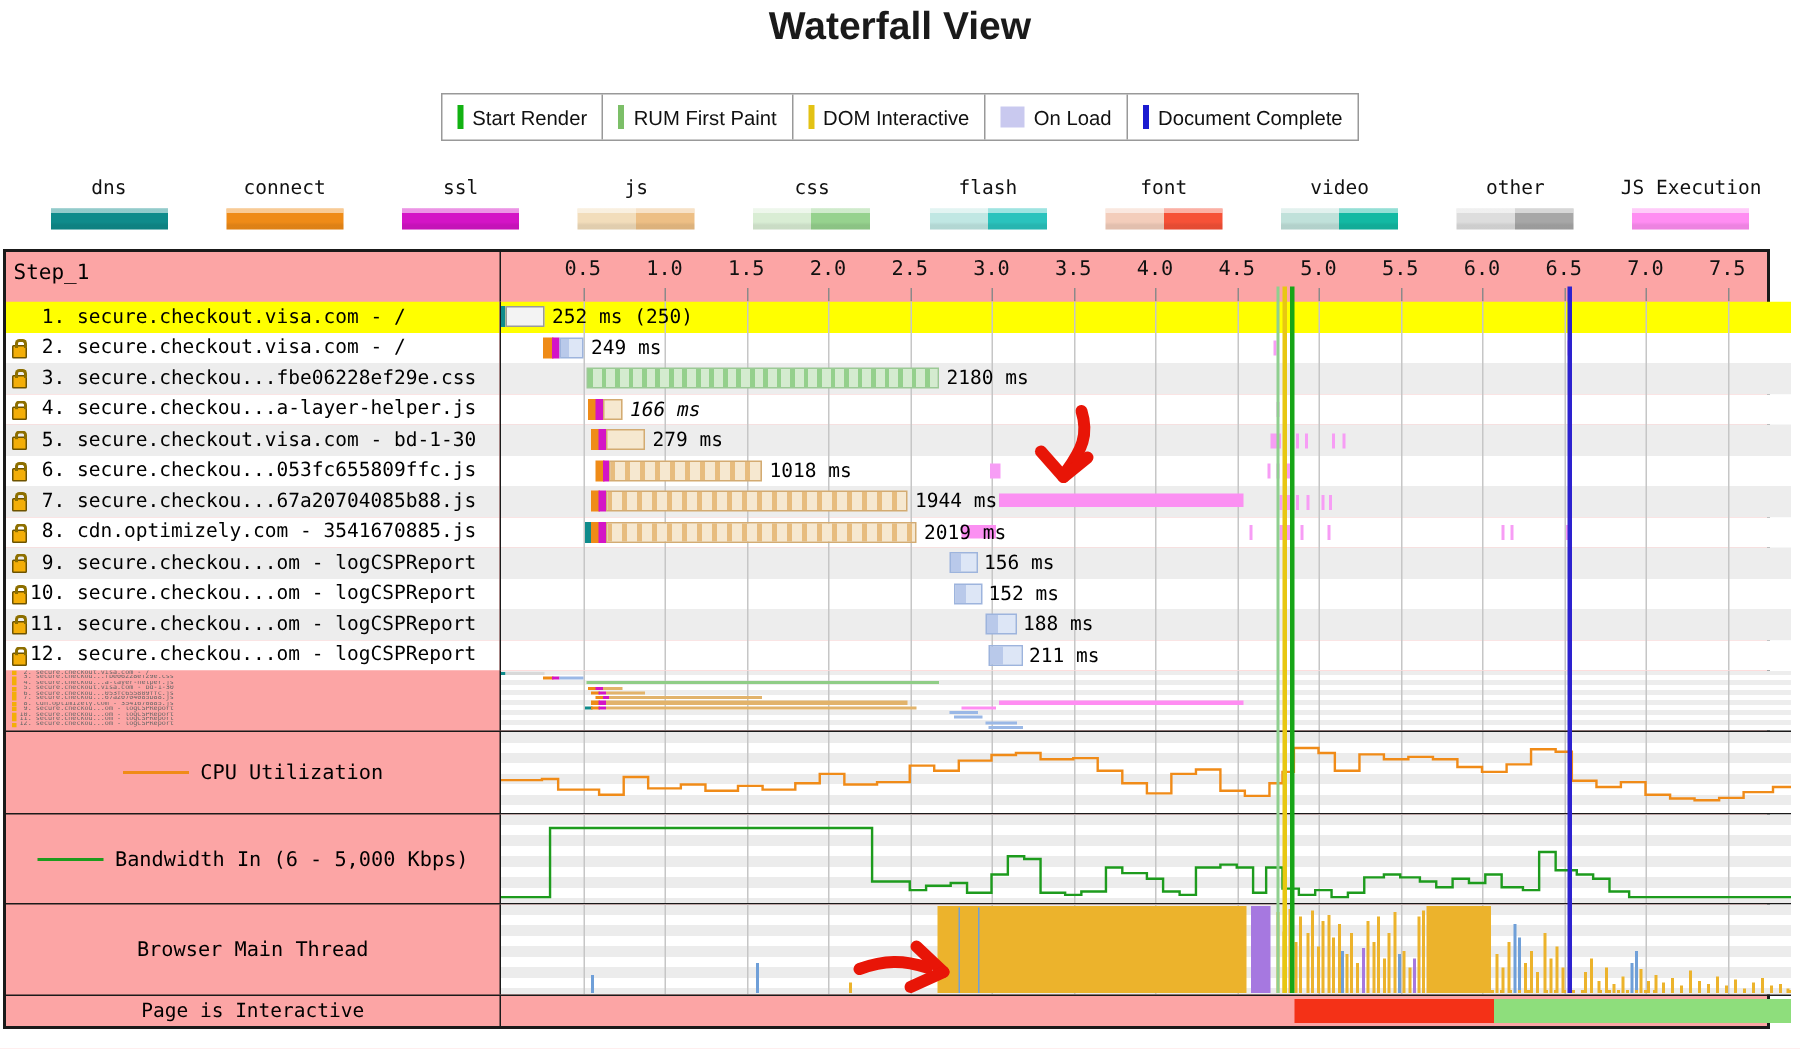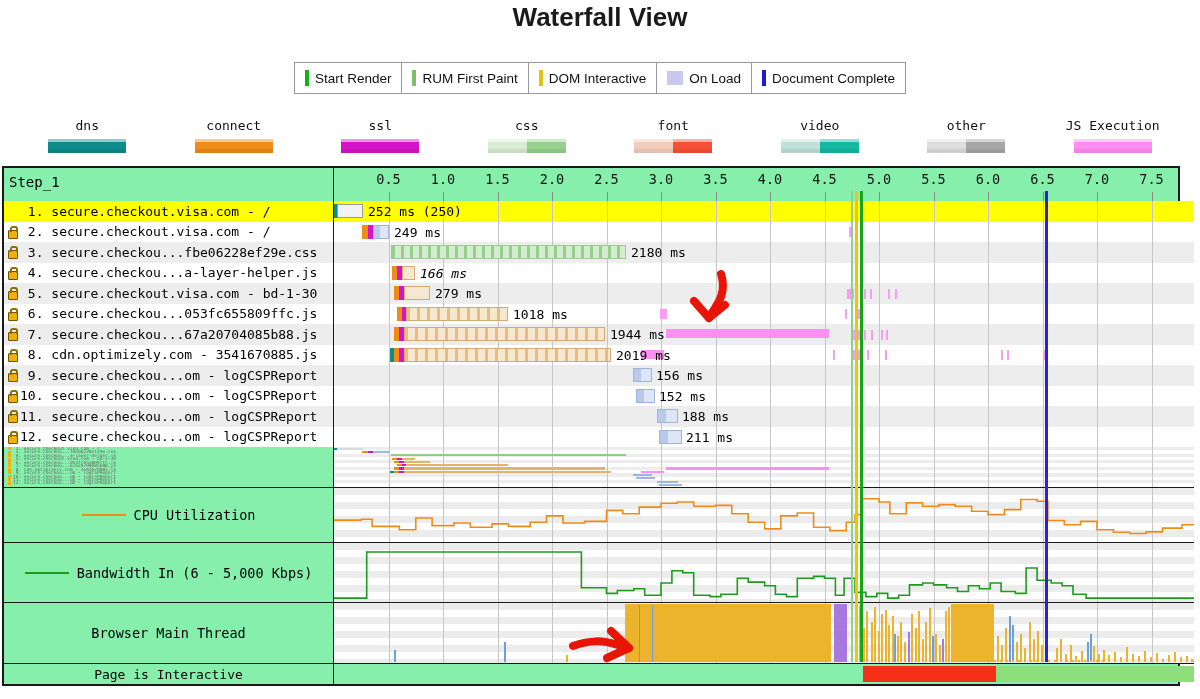--- a/index.html
+++ b/index.html
@@ -11,21 +11,21 @@
   .evt-item{display:flex;align-items:center;gap:6px;padding:7px 10px;border-left:1px solid #999;font-family:"Liberation Sans",sans-serif;font-size:13.5px;color:#111;}
   .evt-item:first-child{border-left:none;}
   .sw-line{width:4px;height:16px;display:inline-block;}
   .sw-box{width:16px;height:14px;display:inline-block;}
   
   .type-legend{position:absolute;top:116px;left:14px;width:1172px;display:flex;}
   .type-item{flex:1;display:flex;flex-direction:column;align-items:center;}
   .type-item .tl{font-size:13px;color:#111;height:20px;line-height:20px;}
   .type-item .ts{width:78px;height:14px;margin-top:3px;}
   
-  .frame{position:absolute;left:2px;top:166px;width:1178px;height:520px;border:2px solid #1a1a1a;background:#86efac;box-sizing:border-box;}
+  .frame{position:absolute;left:2px;top:166px;width:1178px;height:520px;border:2px solid #1a1a1a;background:#fca5a5;box-sizing:border-box;}
   .section{position:absolute;left:0;width:1190px;display:flex;box-sizing:border-box;}
   .lcell{width:330px;border-right:1px solid #1a1a1a;box-sizing:border-box;position:relative;overflow:hidden;flex:none;}
   .rcell{flex:1;position:relative;overflow:hidden;}
   .sec-header{top:0;height:33px;}
   .sec-rows{top:33px;height:246px;}
   .sec-mini{top:279px;height:40px;}
   .sec-cpu{top:319px;height:55px;border-top:1px solid #1a1a1a;}
   .sec-bw{top:374px;height:60px;border-top:1px solid #1a1a1a;}
   .sec-mt{top:434px;height:61px;border-top:1px solid #1a1a1a;}
   .sec-pi{top:495px;height:21px;border-top:1px solid #1a1a1a;}
@@ -104,22 +104,30 @@
       </div>
       <div class="type-item">
         <div class="tl">connect</div>
         <div class="ts" style="background: linear-gradient(rgba(255, 255, 255, 0.55) 0px, rgba(255, 255, 255, 0.55) 3px, rgba(255, 255, 255, 0) 3px, rgba(255, 255, 255, 0) 9px, rgba(0, 0, 0, 0.07) 11px, rgba(0, 0, 0, 0.07) 14px), linear-gradient(rgb(239, 139, 23), rgb(239, 139, 23));"></div>
       </div>
       <div class="type-item">
         <div class="tl">ssl</div>
         <div class="ts" style="background: linear-gradient(rgba(255, 255, 255, 0.55) 0px, rgba(255, 255, 255, 0.55) 3px, rgba(255, 255, 255, 0) 3px, rgba(255, 255, 255, 0) 9px, rgba(0, 0, 0, 0.07) 11px, rgba(0, 0, 0, 0.07) 14px), linear-gradient(rgb(212, 20, 198), rgb(212, 20, 198));"></div>
       </div>
       <div class="type-item">
+        <div class="tl">js</div>
+        <div class="ts" style="background: linear-gradient(rgba(255, 255, 255, 0.55) 0px, rgba(255, 255, 255, 0.55) 3px, rgba(255, 255, 255, 0) 3px, rgba(255, 255, 255, 0) 9px, rgba(0, 0, 0, 0.07) 11px, rgba(0, 0, 0, 0.07) 14px), linear-gradient(to right, rgb(242, 221, 187) 0px, rgb(242, 221, 187) 50%, rgb(237, 191, 133) 50%, rgb(237, 191, 133) 100%);"></div>
+      </div>
+      <div class="type-item">
         <div class="tl">css</div>
         <div class="ts" style="background: linear-gradient(rgba(255, 255, 255, 0.55) 0px, rgba(255, 255, 255, 0.55) 3px, rgba(255, 255, 255, 0) 3px, rgba(255, 255, 255, 0) 9px, rgba(0, 0, 0, 0.07) 11px, rgba(0, 0, 0, 0.07) 14px), linear-gradient(to right, rgb(217, 237, 212) 0px, rgb(217, 237, 212) 50%, rgb(150, 210, 142) 50%, rgb(150, 210, 142) 100%);"></div>
+      </div>
+      <div class="type-item">
+        <div class="tl">flash</div>
+        <div class="ts" style="background: linear-gradient(rgba(255, 255, 255, 0.55) 0px, rgba(255, 255, 255, 0.55) 3px, rgba(255, 255, 255, 0) 3px, rgba(255, 255, 255, 0) 9px, rgba(0, 0, 0, 0.07) 11px, rgba(0, 0, 0, 0.07) 14px), linear-gradient(to right, rgb(192, 231, 227) 0px, rgb(192, 231, 227) 50%, rgb(42, 195, 189) 50%, rgb(42, 195, 189) 100%);"></div>
       </div>
       <div class="type-item">
         <div class="tl">font</div>
         <div class="ts" style="background: linear-gradient(rgba(255, 255, 255, 0.55) 0px, rgba(255, 255, 255, 0.55) 3px, rgba(255, 255, 255, 0) 3px, rgba(255, 255, 255, 0) 9px, rgba(0, 0, 0, 0.07) 11px, rgba(0, 0, 0, 0.07) 14px), linear-gradient(to right, rgb(243, 205, 187) 0px, rgb(243, 205, 187) 50%, rgb(246, 81, 55) 50%, rgb(246, 81, 55) 100%);"></div>
       </div>
       <div class="type-item">
         <div class="tl">video</div>
         <div class="ts" style="background: linear-gradient(rgba(255, 255, 255, 0.55) 0px, rgba(255, 255, 255, 0.55) 3px, rgba(255, 255, 255, 0) 3px, rgba(255, 255, 255, 0) 9px, rgba(0, 0, 0, 0.07) 11px, rgba(0, 0, 0, 0.07) 14px), linear-gradient(to right, rgb(192, 225, 218) 0px, rgb(192, 225, 218) 50%, rgb(19, 185, 163) 50%, rgb(19, 185, 163) 100%);"></div>
       </div>
       <div class="type-item">

